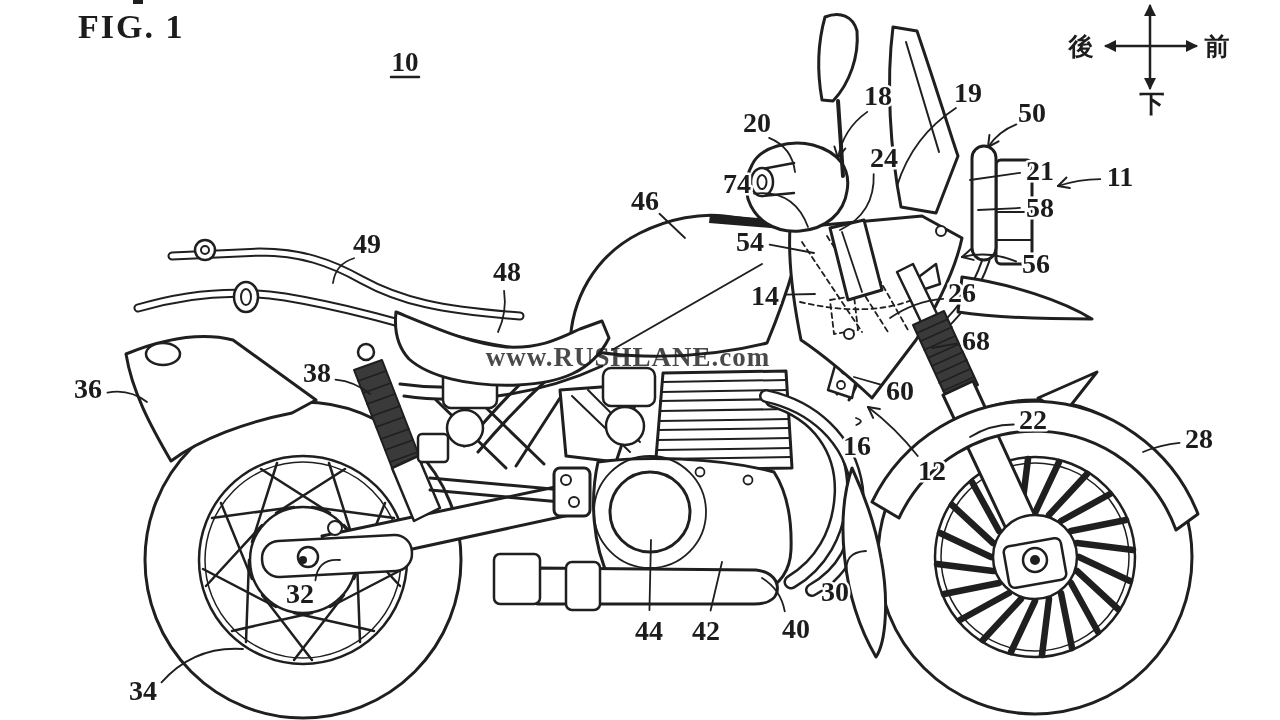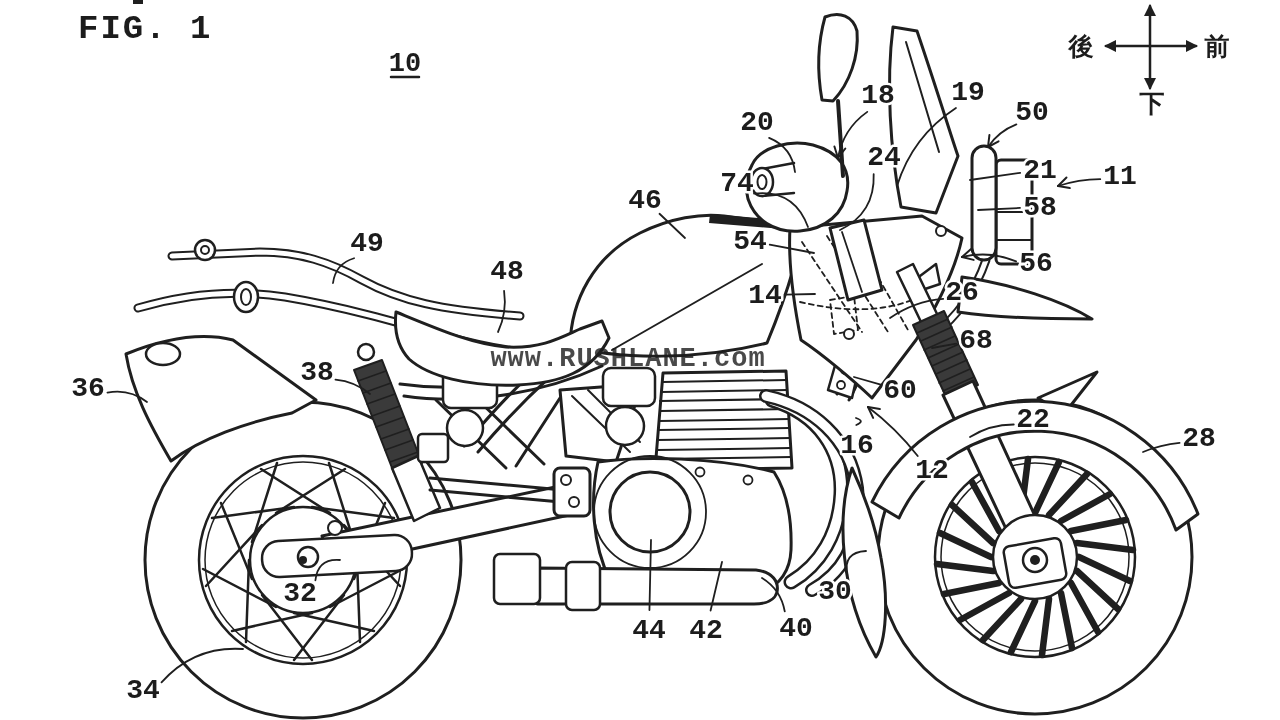--- a/index.html
+++ b/index.html
@@ -1,17 +1,17 @@
 <!DOCTYPE html>
 <html><head>
 <meta charset="utf-8">
 <style>
   html,body{margin:0;padding:0;background:#ffffff;}
   .stage{position:relative;width:1280px;height:720px;overflow:hidden;background:#ffffff;
-         font-family:Liberation Mono, monospace;}
+         font-family:Liberation Serif, serif;}
   #art{display:block;}
   #art *{stroke:#1f1f1f;fill:none;stroke-linecap:round;stroke-linejoin:round;}
   #art text{stroke:none;fill:#1c1c1c;}
   #art .w{fill:#ffffff;}
   #art .dk{fill:#3a3a3a;}
   #art .blk{fill:#1f1f1f;stroke:none;}
   #art .nt{stroke:none;}
   #art .wl{stroke:#ffffff;}
   #art .dash{stroke-dasharray:5 4;}
   #art .s1{stroke-width:1.5}.s18{stroke-width:1.8}.s2{stroke-width:2}.s25{stroke-width:2.5}

